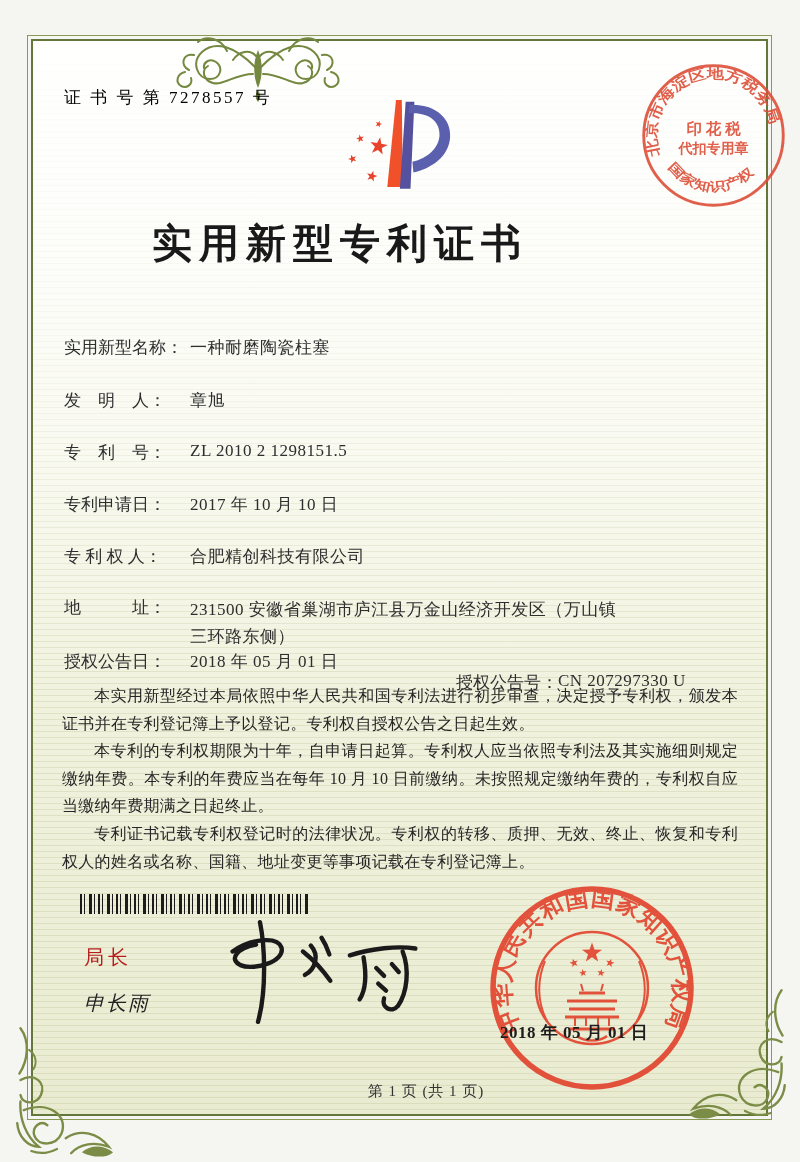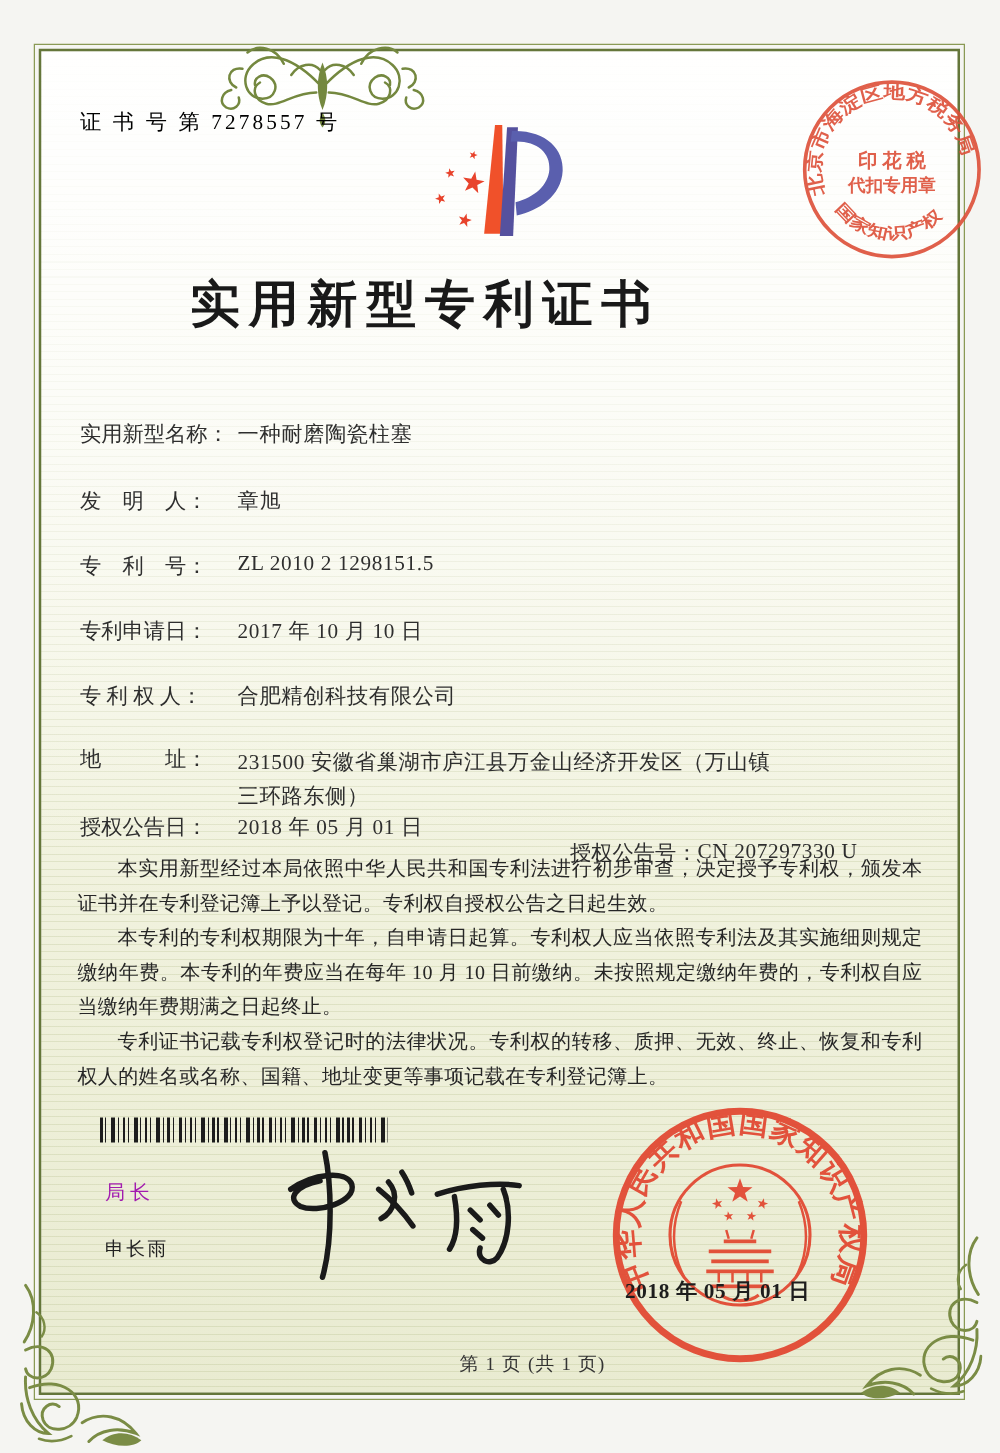--- a/index.html
+++ b/index.html
@@ -18,22 +18,22 @@
   .lab{display:inline-block;width:126px;vertical-align:top;}
   .val{display:inline-block;vertical-align:top;letter-spacing:.5px;}
   .r1{top:336px}.r2{top:389px}.r3{top:441px}.r4{top:493px}.r5{top:545px}.r6{top:596px}.r7{top:650px}
   .addr-val{display:inline-block;vertical-align:top;width:540px;line-height:27px;letter-spacing:.5px;}
   .addr-val span{display:block;}
   .grant-no{position:absolute;left:392px;top:0;margin-top:21px;}
   .paras{position:absolute;left:62px;top:682px;width:676px;font-size:16px;line-height:27.6px;text-align:justify;color:#262626;}
   .paras p{margin:0;text-indent:2em;letter-spacing:.3px;}
   .barcode{position:absolute;left:80px;top:894px;width:230px;height:20px;
     background:repeating-linear-gradient(90deg,#1c1c1c 0 2px,transparent 2px 4px,#1c1c1c 4px 5px,transparent 5px 9px,#1c1c1c 9px 12px,transparent 12px 14px,#1c1c1c 14px 15px,transparent 15px 18px);}
-  .signer-title{position:absolute;left:84px;top:944px;font-size:16px;letter-spacing:4px;color:#a21caf;}
-  .signer-name{position:absolute;left:84px;top:990px;font-size:15px;letter-spacing:2px;color:#222;}
+  .signer-title{position:absolute;left:84px;top:944px;font-size:20px;letter-spacing:4px;color:#b91c1c;}
+  .signer-name{position:absolute;left:84px;top:990px;font-size:20px;letter-spacing:2px;color:#222;font-style:italic;}
   .signature{position:absolute;left:215px;top:912px;}
   .seal{position:absolute;left:487px;top:883px;opacity:.92;}
   .tax-stamp{position:absolute;left:636px;top:58px;opacity:.9;}
   .seal-date{position:absolute;left:500px;top:1021px;font-size:17px;font-weight:600;letter-spacing:.5px;color:#1d1d1d;}
   .footer{position:absolute;left:0;top:1082px;width:800px;text-align:center;font-size:15px;color:#333;letter-spacing:1px;padding-left:26px;}
   .orn-top{position:absolute;left:173px;top:26px;}
   .orn-bl{position:absolute;left:16px;top:1024px;transform:scaleX(-1);}
   .orn-br{position:absolute;left:678px;top:986px;}
   .logo{position:absolute;left:338px;top:80px;}
 </style>

